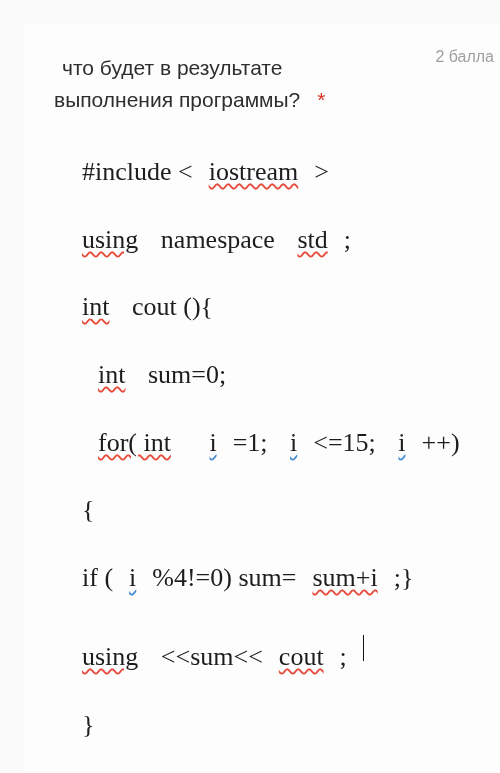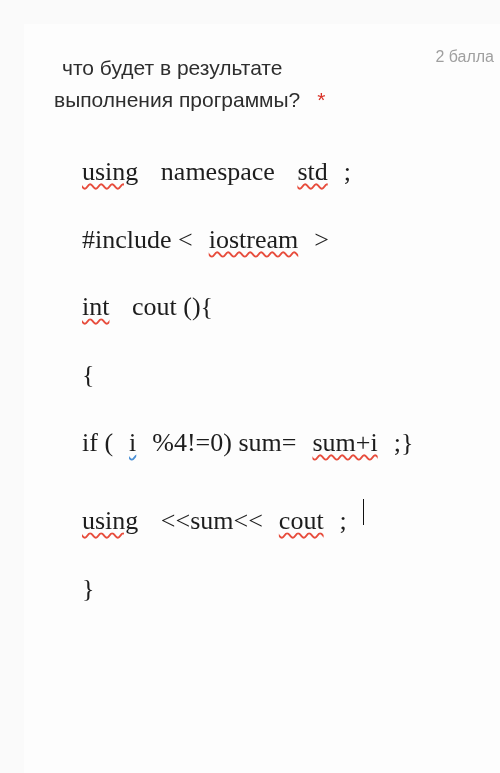--- a/index.html
+++ b/index.html
@@ -86,27 +86,33 @@
   <div class="header">
     <div class="question-text">
       <span>что будет в результате выполнения программы?</span>
       <span class="required-mark">*</span>
     </div>
     <div class="points">2 балла</div>
   </div>
 
   <div class="code-block">
     <div class="code-line">
+      <span>#include &lt;</span><span class="squiggle-red">iostream</span><span>&gt;</span>
+    </div>
+    <div class="code-line">
       <span class="squiggle-red">using</span><span> namespace </span><span class="squiggle-red">std</span><span>;</span>
     </div>
     <div class="code-line">
-      <span>#include &lt;</span><span class="squiggle-red">iostream</span><span>&gt;</span>
+      <span class="squiggle-red">int</span><span> cout (){</span>
     </div>
     <div class="code-line">
-      <span class="squiggle-red">int</span><span> cout (){</span>
+      <span> </span><span class="squiggle-red">int</span><span> sum=0;</span>
+    </div>
+    <div class="code-line">
+      <span> </span><span class="squiggle-red">for( int</span><span> </span><span class="squiggle-blue">i</span><span>=1; </span><span class="squiggle-blue">i</span><span>&lt;=15; </span><span class="squiggle-blue">i</span><span>++)</span>
     </div>
     <div class="code-line">
       <span>{</span>
     </div>
     <div class="code-line">
       <span>if (</span><span class="squiggle-blue">i</span><span>%4!=0) sum=</span><span class="squiggle-red">sum+i</span><span>;}</span>
     </div>
     <div class="code-line">
       <span class="squiggle-red">using</span><span> &lt;&lt;sum&lt;&lt;</span><span class="squiggle-red">cout</span><span>;</span><span class="cursor"></span>
     </div>

